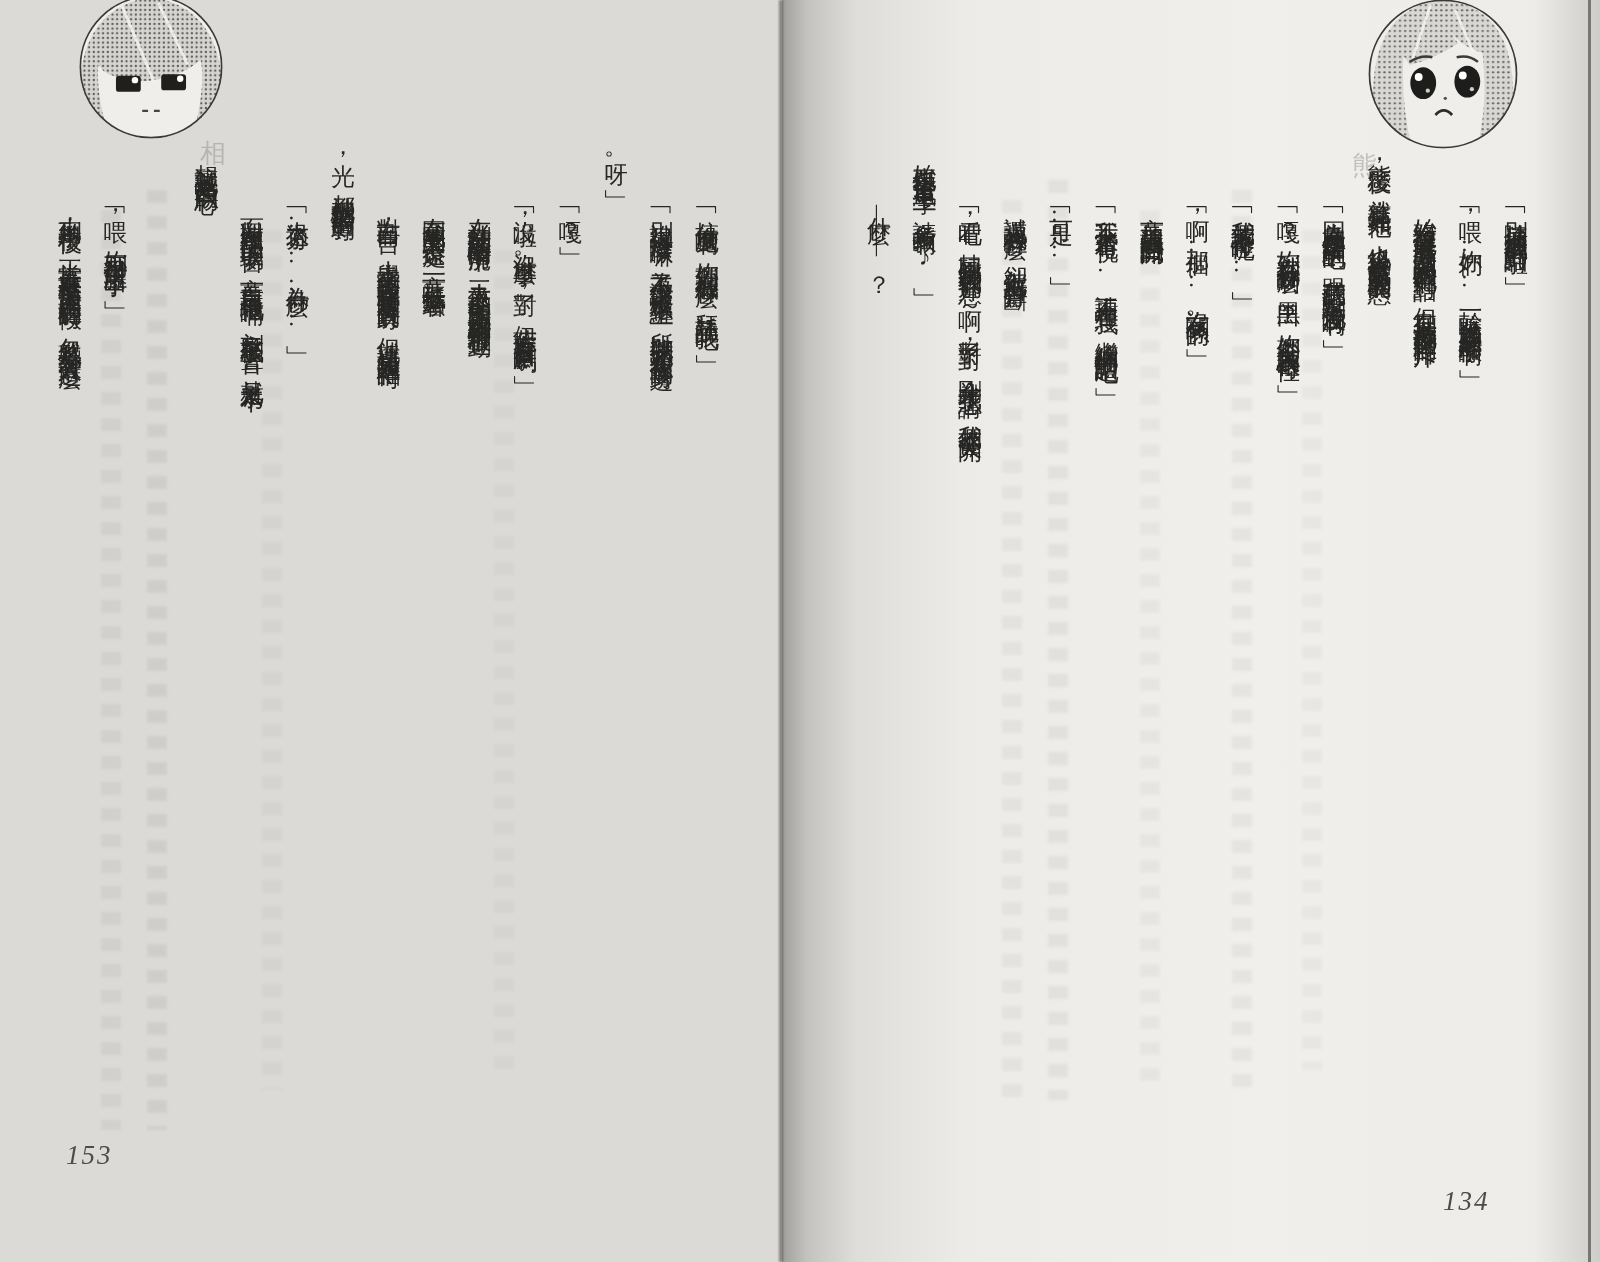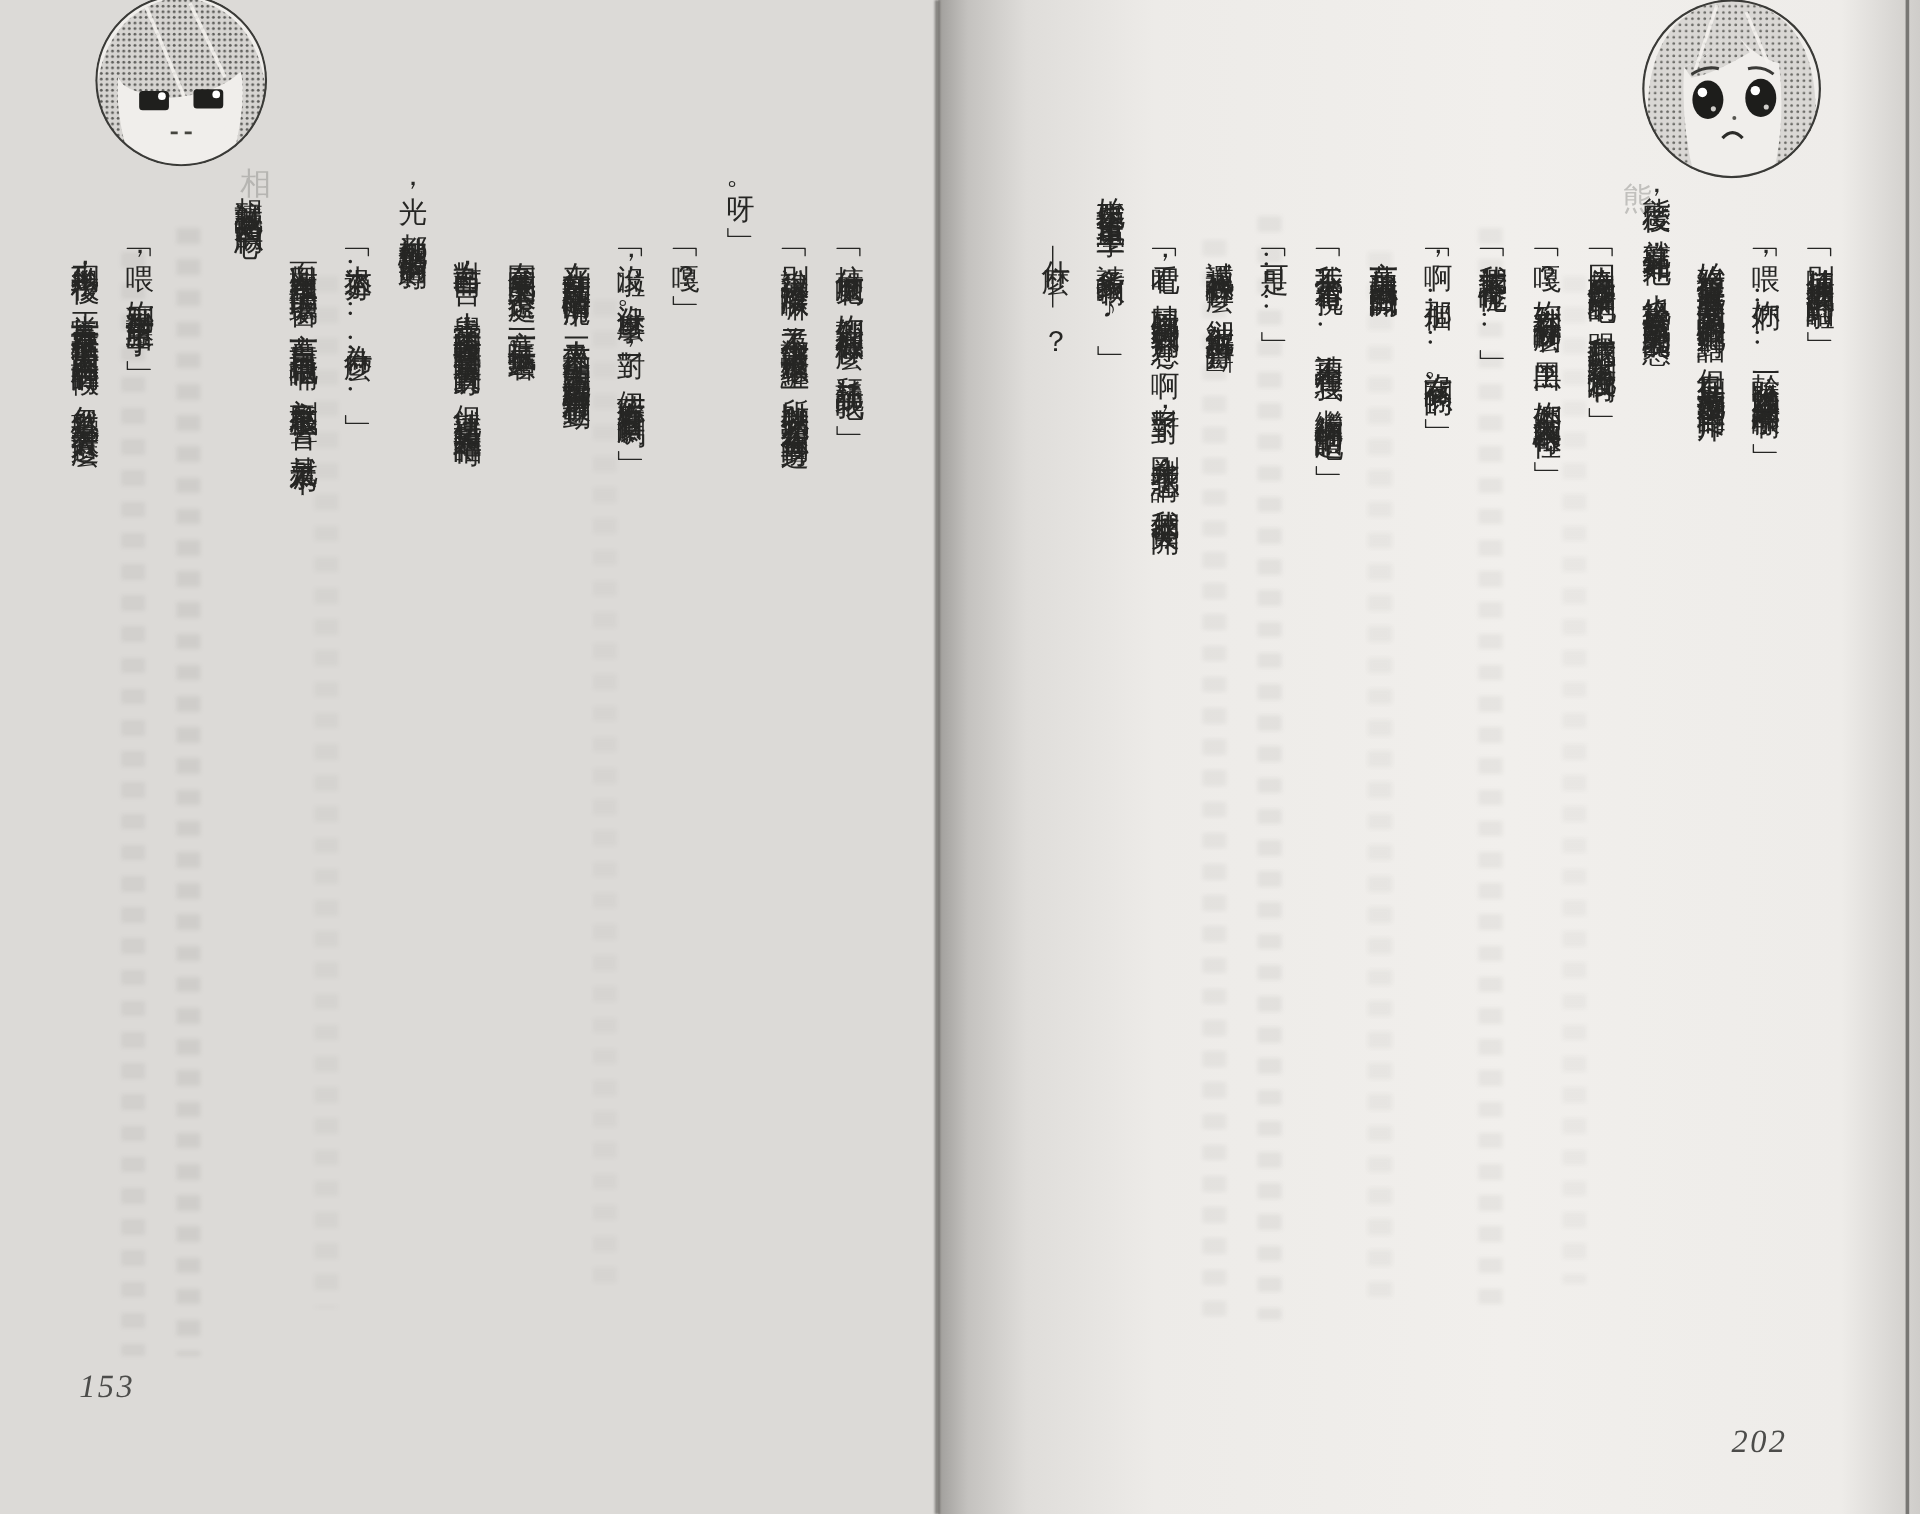--- a/index.html
+++ b/index.html
@@ -107,21 +107,21 @@
     <div class="col" style="padding-top: 54px;">言葉加強語氣對誠開口。</div>
     <div class="col" style="padding-top: 54px;">「我不太常看電視……請不用在意我，繼續你們的話題吧。」</div>
     <div class="col" style="padding-top: 54px;">「可是……」</div>
     <div class="col" style="padding-top: 54px;">誠還想說些什麼，卻被七海出聲打斷。</div>
     <div class="col" style="padding-top: 54px;">「看吧，桂同學都叫我們別介意。啊～對了對了，剛才我忘了講，我們從今天開</div>
     <div class="col" style="padding-top: 0px;">始也要搭這班電車上學，請多指教啊～♪」</div>
     <div class="col" style="padding-top: 54px;">什麼——？</div>
   </div>
 
 <div class="pagenum pagenum-left">153</div>
-<div class="pagenum pagenum-right">202</div>
+<div class="pagenum pagenum-right">134</div>
 
 <div class="face face-left">
   <svg viewBox="0 0 100 100" width="146" height="146">
     <defs>
       <pattern id="p1" width="3.2" height="3.2" patternUnits="userSpaceOnUse">
         <circle cx="1.2" cy="1.2" r=".8" fill="#5c5c59"></circle>
       </pattern>
       <clipPath id="c1">
           <circle cx="50" cy="50" r="49"></circle>
         </clipPath>

